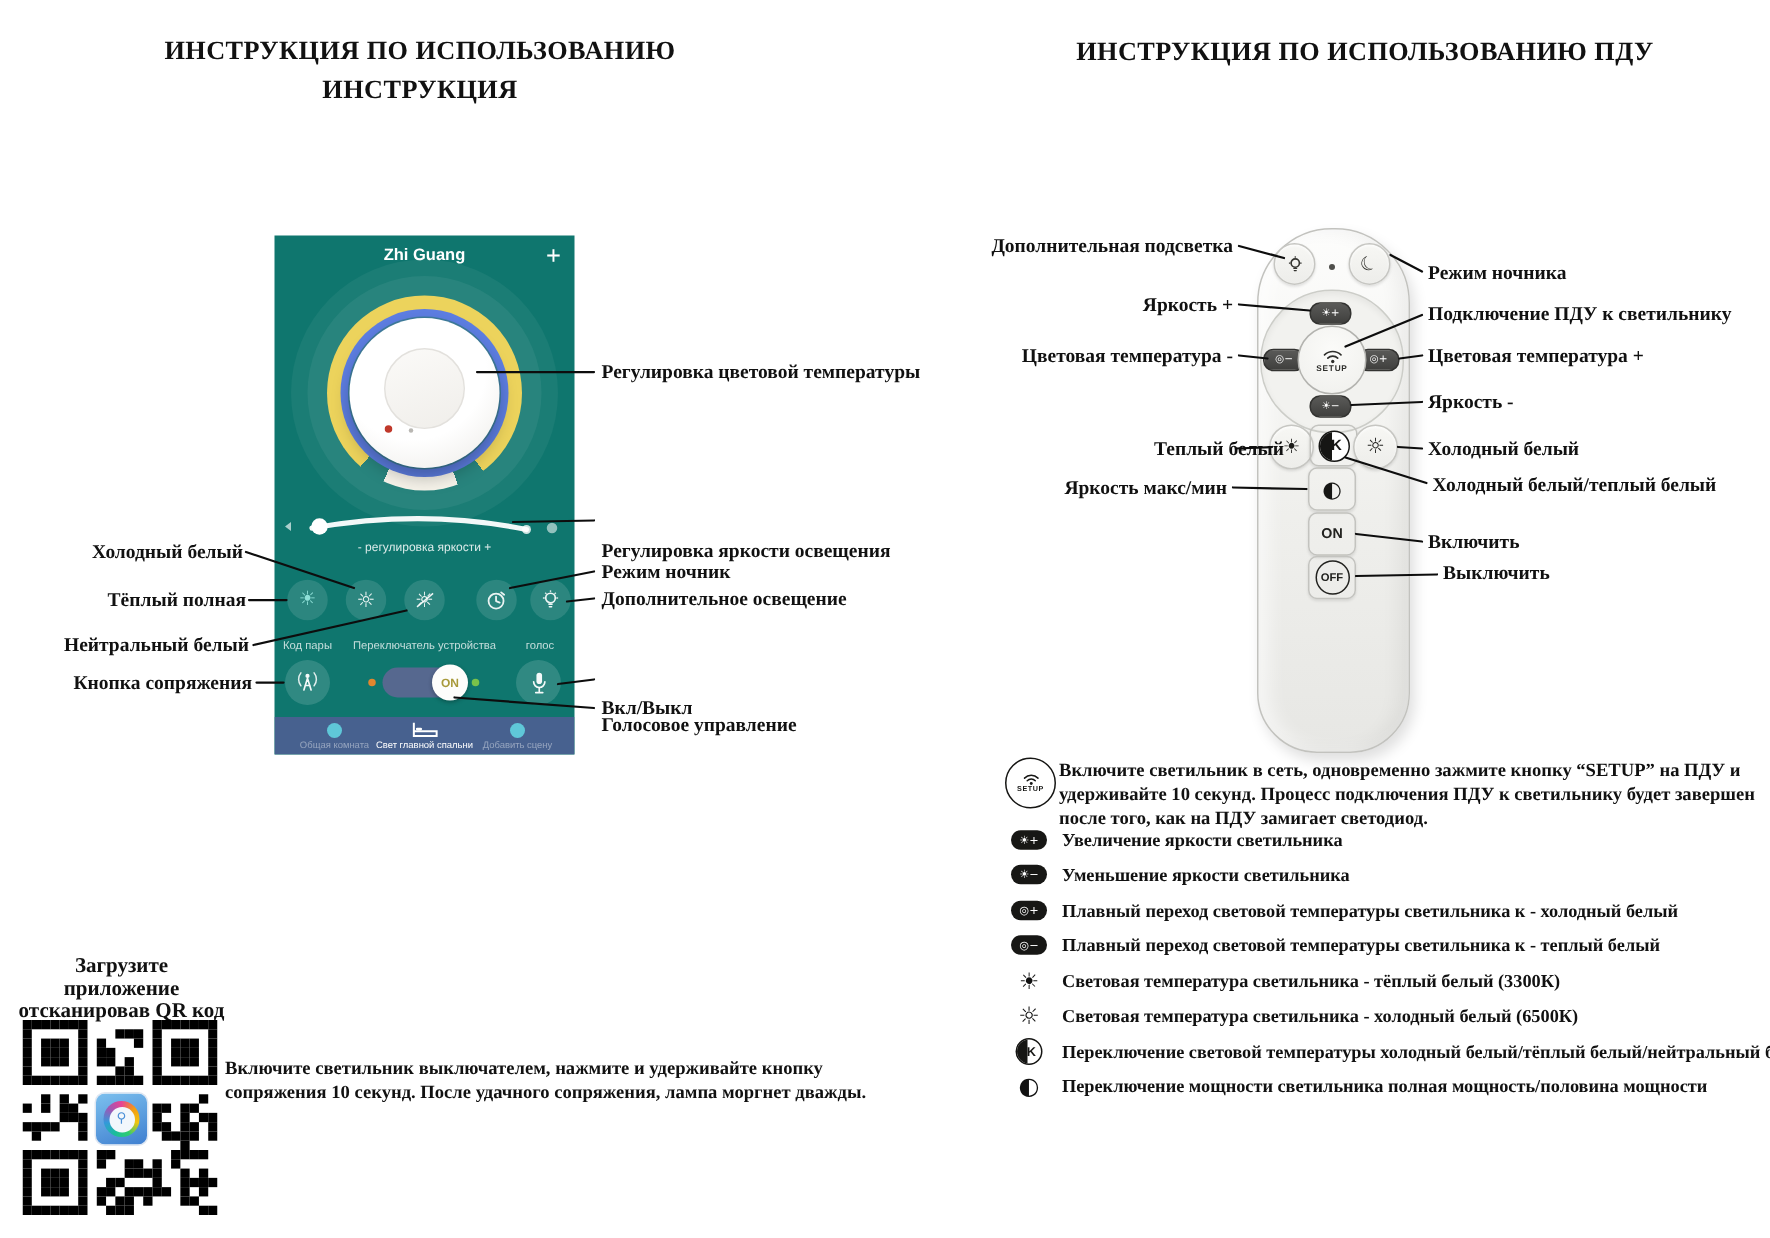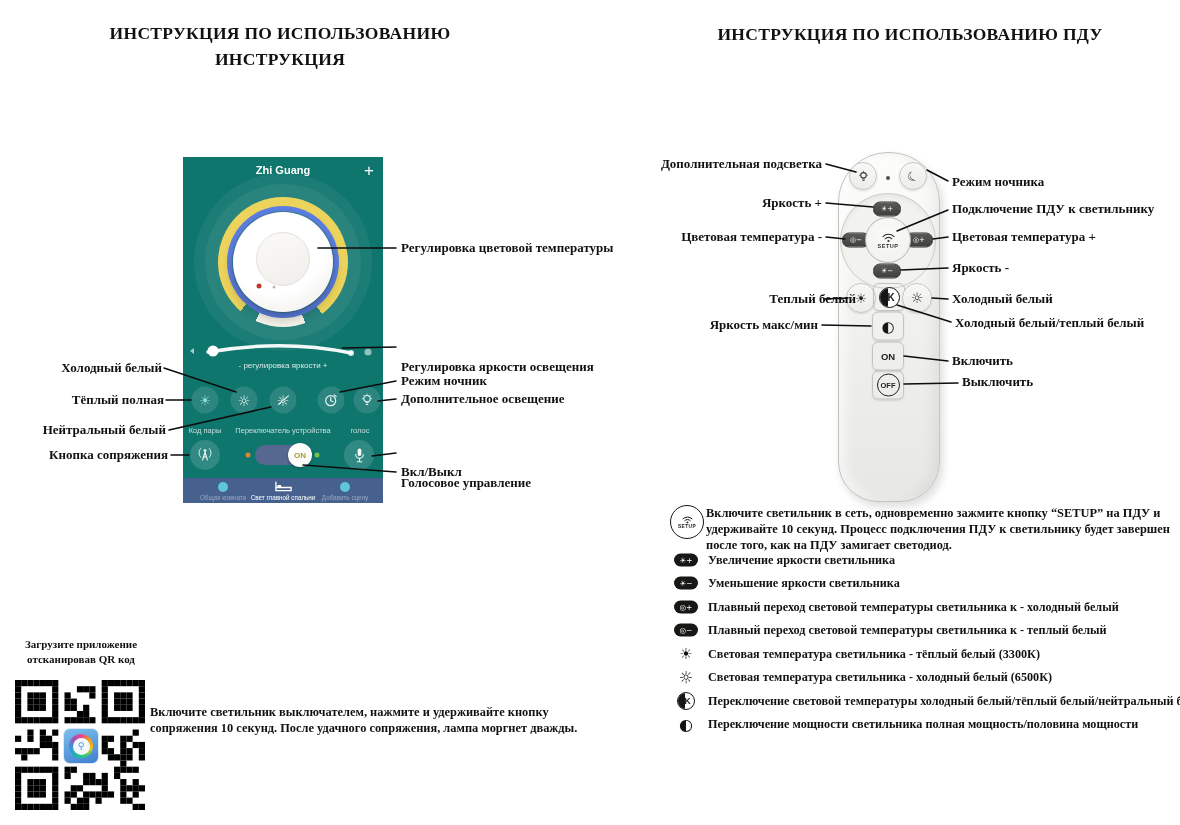--- a/index.html
+++ b/index.html
@@ -66,21 +66,21 @@
   .kcirc .klet{position:relative;font-family:"Liberation Sans",sans-serif;font-weight:bold;
         font-size:10px;color:#161614;padding-left:4px;}
   
   .legend-text{font-weight:bold;font-size:12.2px;white-space:nowrap;line-height:14px;}
   .legend-par{font-weight:bold;font-size:12.4px;line-height:16px;}
   .lpill{width:24px;height:13px;border-radius:7px;background:#171715;color:#fff;
         display:flex;align-items:center;justify-content:center;font-size:7.5px;line-height:13px;}
   #setup-legend-icon{width:32px;height:32px;border-radius:50%;border:1.5px solid #161614;background:#fff;
         display:flex;flex-direction:column;align-items:center;justify-content:center;color:#161614;}
   
-  .qr-caption{font-weight:bold;font-size:11px;line-height:15px;text-align:center;}
+  .qr-caption{font-weight:bold;font-size:14px;line-height:15px;text-align:center;}
   .bodypar{font-weight:bold;font-size:12.4px;line-height:16px;}
   #app-icon{width:34px;height:34px;border-radius:7px;background:linear-gradient(160deg,#7cc0ee,#3f7fd0);
         border:1px solid #dfe7f2;display:flex;align-items:center;justify-content:center;}
   #app-icon .ring{width:24px;height:24px;border-radius:50%;
         background:conic-gradient(#e84393,#f39c12,#f1c40f,#2ecc71,#1abc9c,#3498db,#9b59b6,#e84393);
         display:flex;align-items:center;justify-content:center;}
   #app-icon .ring-in{width:17px;height:17px;border-radius:50%;background:#f2f7fc;
         display:flex;align-items:center;justify-content:center;color:#4a90d8;
         font-size:9px;font-family:"DejaVu Sans",sans-serif;}
   svg{display:block;}

